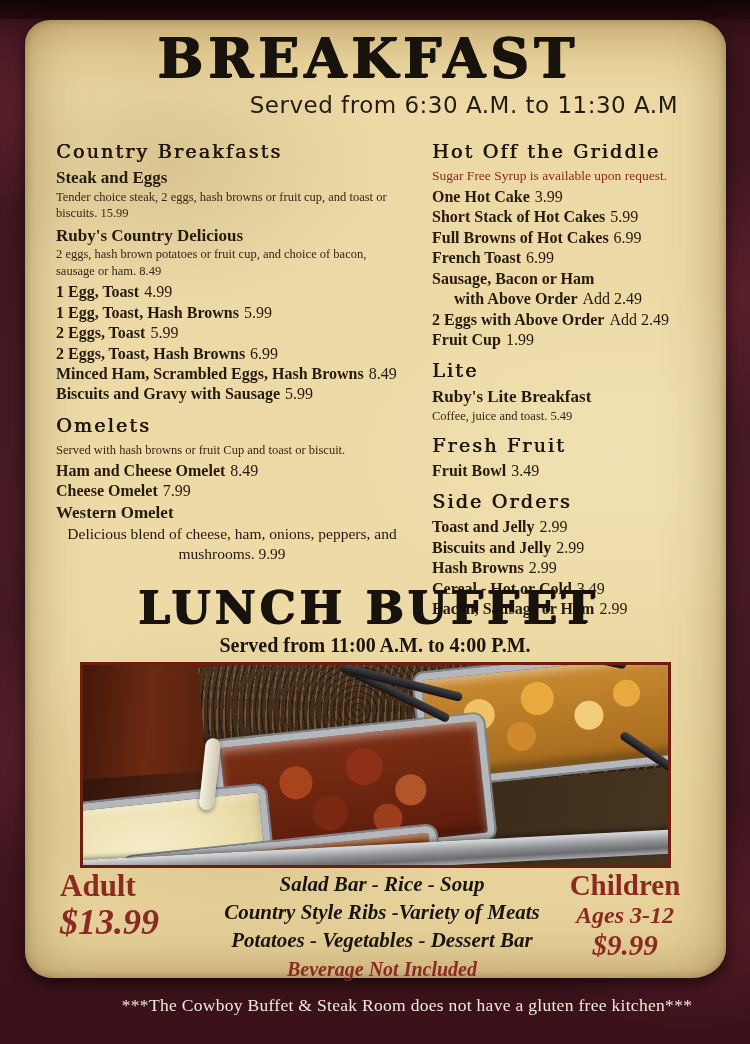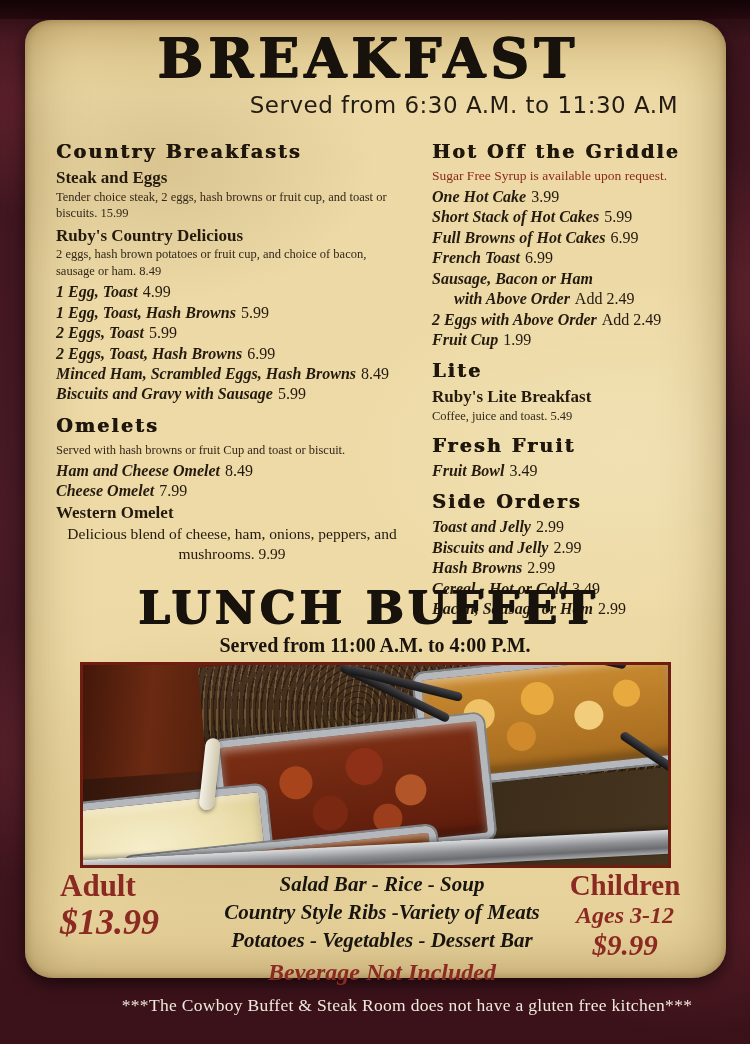--- a/index.html
+++ b/index.html
@@ -28,28 +28,28 @@
   .breakfast-title{top:26px;font-size:54px;letter-spacing:5px;}
   .lunch-title{top:581px;font-size:45px;letter-spacing:4px;}
   .breakfast-hours{position:absolute;right:72px;top:92px;font-family:"DejaVu Sans",sans-serif;
     font-size:23px;color:#241c12;letter-spacing:.5px;}
   .lunch-hours{position:absolute;left:0;width:750px;top:634px;text-align:center;
     font-weight:bold;font-size:20px;color:#1b140c;}
   
   .col{position:absolute;top:140px;color:#241a0e;}
   .col-left{left:56px;width:352px;}
   .col-right{left:432px;width:288px;}
-  .col h3{font-family:"DejaVu Serif",serif;font-weight:bold;font-size:19px;
+  .col h3{font-family:"DejaVu Serif",serif;font-weight:normal;font-size:19px;
     letter-spacing:2.2px;color:#1f160c;margin:10px 0 6px 0;
     text-shadow:.7px 0 0 #1f160c;}
   .col h3.first{margin-top:0;}
   .fname{font-weight:bold;font-size:17px;line-height:1.15;}
   .fdesc{font-size:12.5px;line-height:1.32;margin:1px 0 4px 0;color:#33271a;}
   .row{font-size:16px;line-height:1.13;margin-bottom:2.4px;}
-  .row .n{font-weight:bold;font-style:italic;}
+  .row .n{font-weight:bold;}
   .row .p{margin-left:5px;}
   .row.indent{padding-left:22px;}
   .note-red{font-size:13.5px;color:#8a2a1e;margin:0 0 4px 0;}
   .desc-lg{font-size:15.5px;line-height:1.3;margin-top:1px;text-align:center;}
   
   .photo{position:absolute;left:80px;top:662px;width:585px;height:200px;
     border:3px solid #6f1d10;overflow:hidden;
     background:linear-gradient(100deg,#2e1309 0%,#4a2010 18%,#3a2414 34%,#4a3420 50%,#3c2c1a 70%,#46351f 100%);}
   .wood{position:absolute;left:-12px;top:-14px;width:270px;height:120px;
     background:linear-gradient(95deg,#3c1408 0%,#6b2a12 30%,#52200c 55%,#2e0f06 100%);
@@ -96,21 +96,21 @@
   .tong4{left:560px;top:118px;width:110px;transform:rotate(40deg);}
   .rail{position:absolute;bottom:-4px;left:-10px;right:-10px;height:24px;
     background:linear-gradient(180deg,#d8dadc,#8e9094 45%,#6a6c70 75%,#a8aaae);
     transform:rotate(-3deg);box-shadow:0 -2px 5px rgba(0,0,0,.4);}
   
   .pricebar{position:absolute;left:48px;top:870px;width:656px;display:flex;align-items:flex-start;}
   .adult{width:158px;padding-left:12px;color:#8b2a22;}
   .adult-label{font-weight:bold;font-size:31px;line-height:1.05;}
   .adult-price{font-weight:bold;font-style:italic;font-size:36px;line-height:1.1;}
   .includes{flex:1;text-align:center;font-weight:bold;font-size:21px;color:#181410;line-height:1.34;font-style:italic;}
-  .beverage{font-weight:bold;font-size:24px;color:#8b2a22;margin-top:2px;}
+  .beverage{font-weight:bold;font-size:20px;color:#8b2a22;margin-top:2px;}
   .children{width:158px;text-align:center;color:#8b2a22;}
   .children-label{font-weight:bold;font-size:29px;line-height:1.1;}
   .children-ages{font-weight:bold;font-style:italic;font-size:24px;line-height:1.15;}
   .children-price{font-weight:bold;font-style:italic;font-size:29px;line-height:1.15;}
   
   .footer{position:absolute;left:0;top:995px;width:750px;text-align:center;
     font-size:17.5px;color:#f0e9dd;letter-spacing:.3px;padding-left:32px;}
 </style>
 </head>
 <body>

